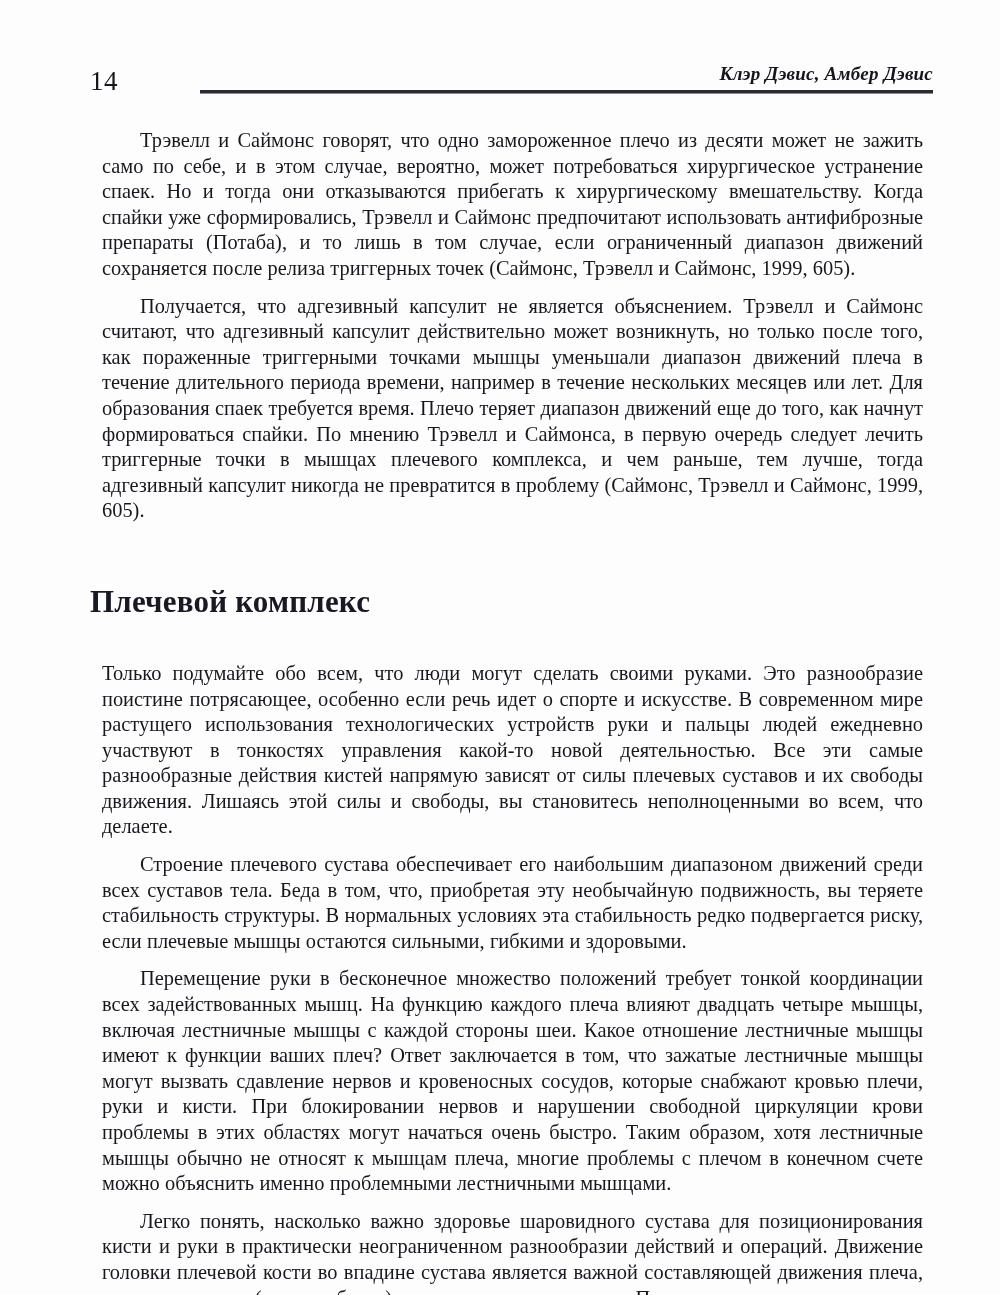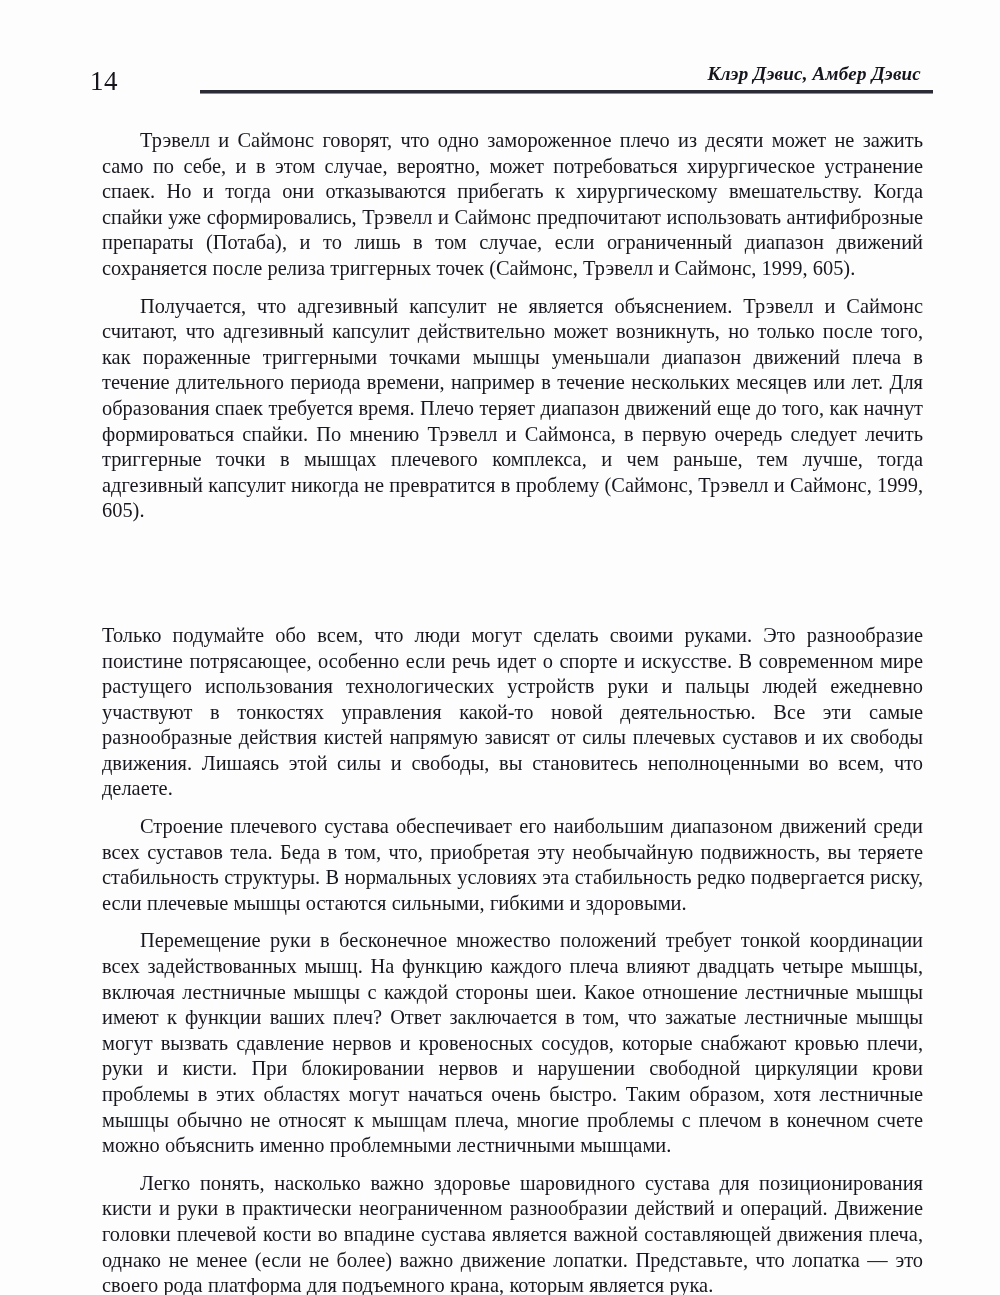--- a/index.html
+++ b/index.html
@@ -44,21 +44,21 @@
     position: absolute;
     left: 110px;
     top: 28px;
     width: 733px;
     height: 3px;
     background: #2b2b36;
     border-bottom: 1px solid #8a8a95;
   }
   .header-title {
     position: absolute;
-    right: 12px;
+    right: 0px;
     top: 0px;
     font-style: italic;
     font-weight: 700;
     font-size: 19px;
     line-height: 24px;
     letter-spacing: 0.2px;
     color: #15151d;
     white-space: nowrap;
     font-family: "Liberation Serif", "DejaVu Serif", serif;
   }
@@ -110,20 +110,21 @@
   </div>
 
   <div class="content">
 
     <p class="body">Трэвелл и Саймонс говорят, что одно замороженное плечо из десяти может не зажить само по себе, и в этом случае, вероятно, может потребоваться хирургическое устранение спаек. Но и тогда они отказываются прибегать к хирургическому вмешательству. Когда спайки уже сформировались, Трэвелл и Саймонс предпочитают использовать антифиброзные препараты (Потаба), и то лишь в том случае, если ограниченный диапазон движений сохраняется после релиза триггерных точек (Саймонс, Трэвелл и Саймонс, 1999, 605).</p>
 
     <p class="body">Получается, что адгезивный капсулит не является объяснением. Трэвелл и Саймонс считают, что адгезивный капсулит действительно может возникнуть, но только после того, как пораженные триггерными точками мышцы уменьшали диапазон движений плеча в течение длительного периода времени, например в течение нескольких месяцев или лет. Для образования спаек требуется время. Плечо теряет диапазон движений еще до того, как начнут формироваться спайки. По мнению Трэвелл и Саймонса, в первую очередь следует лечить триггерные точки в мышцах плечевого комплекса, и чем раньше, тем лучше, тогда адгезивный капсулит никогда не превратится в проблему (Саймонс, Трэвелл и Саймонс, 1999, 605).</p>
 
     <div class="gap-before-heading"></div>
 
+    <h2 class="section-heading">Плечевой комплекс</h2>
 
     <div class="gap-after-heading"></div>
 
     <p class="body no-indent">Только подумайте обо всем, что люди могут сделать своими руками. Это разнообразие поистине потрясающее, особенно если речь идет о спорте и искусстве. В современном мире растущего использования технологических устройств руки и пальцы людей ежедневно участвуют в тонкостях управления какой-то новой деятельностью. Все эти самые разнообразные действия кистей напрямую зависят от силы плечевых суставов и их свободы движения. Лишаясь этой силы и свободы, вы становитесь неполноценными во всем, что делаете.</p>
 
     <p class="body">Строение плечевого сустава обеспечивает его наибольшим диапазоном движений среди всех суставов тела. Беда в том, что, приобретая эту необычайную подвижность, вы теряете стабильность структуры. В нормальных условиях эта стабильность редко подвергается риску, если плечевые мышцы остаются сильными, гибкими и здоровыми.</p>
 
     <p class="body">Перемещение руки в бесконечное множество положений требует тонкой координации всех задействованных мышц. На функцию каждого плеча влияют двадцать четыре мышцы, включая лестничные мышцы с каждой стороны шеи. Какое отношение лестничные мышцы имеют к функции ваших плеч? Ответ заключается в том, что зажатые лестничные мышцы могут вызвать сдавление нервов и кровеносных сосудов, которые снабжают кровью плечи, руки и кисти. При блокировании нервов и нарушении свободной циркуляции крови проблемы в этих областях могут начаться очень быстро. Таким образом, хотя лестничные мышцы обычно не относят к мышцам плеча, многие проблемы с плечом в конечном счете можно объяснить именно проблемными лестничными мышцами.</p>
 
     <p class="body">Легко понять, насколько важно здоровье шаровидного сустава для позиционирования кисти и руки в практически неограниченном разнообразии действий и операций. Движение головки плечевой кости во впадине сустава является важной составляющей движения плеча, однако не менее (если не более) важно движение лопатки. Представьте, что лопатка — это своего рода платформа для подъемного крана, которым является рука.</p>

